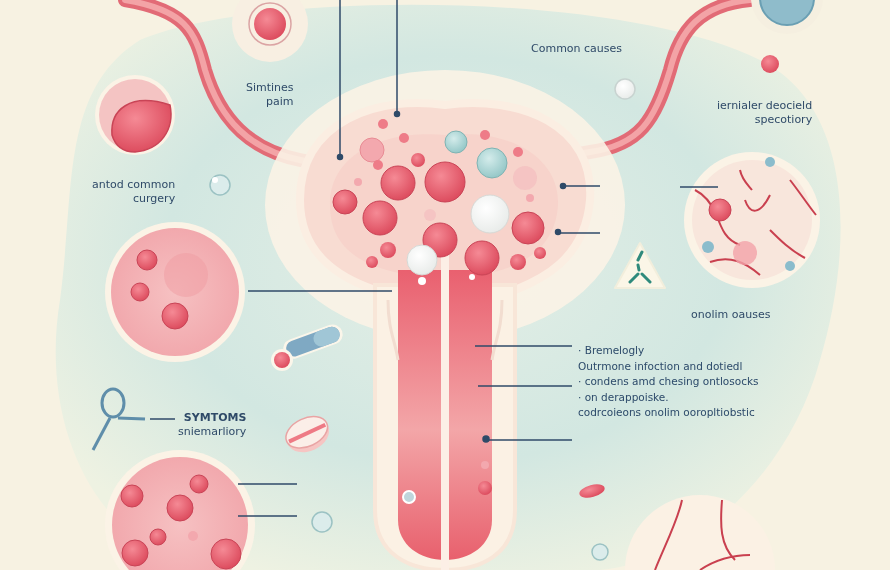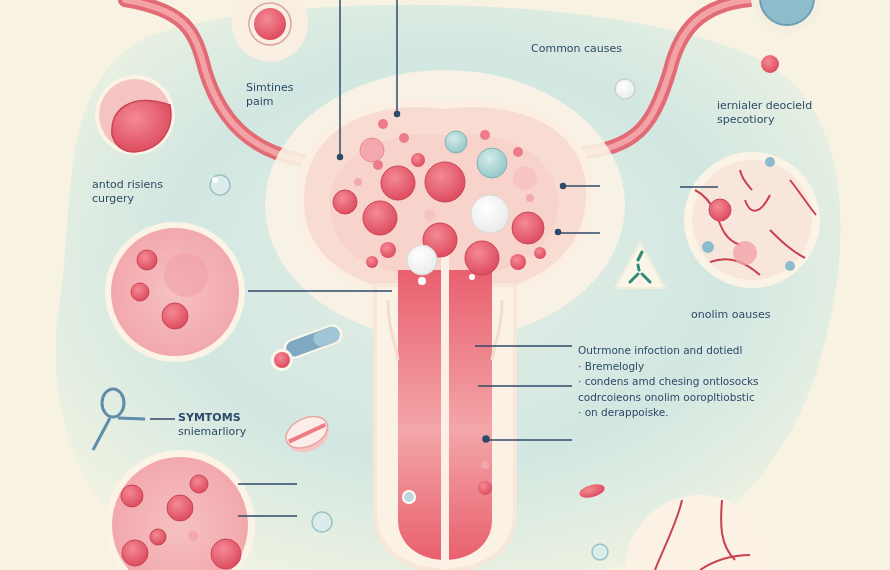--- a/index.html
+++ b/index.html
@@ -1,19 +1,19 @@
 <!DOCTYPE html>
 <html><head>
 <meta charset="utf-8">
 <style>
   html,body{margin:0;padding:0;}
   body{width:890px;height:570px;overflow:hidden;position:relative;background:#f7f2e2;font-family:"DejaVu Sans","Liberation Sans",sans-serif;}
   #stage{position:absolute;left:0;top:0;width:760px;height:570px;}
   .lbl{position:absolute;color:#2f4a68;font-size:11px;line-height:14px;white-space:nowrap;}
-  .lbl.c{text-align:left;}
+  .lbl.c{text-align:right;}
   .warn{position:absolute;left:578px;top:343px;color:#2c4a6a;font-size:10.5px;line-height:15.5px;}
   .warn .title{font-weight:bold;font-size:12px;letter-spacing:.5px;color:#2a4a70;}
   .warn .row{white-space:nowrap;}
   .bold{font-weight:bold;}
 </style>
 </head>
 <body>
 
 <div id="stage">
 <svg width="890" height="570" viewBox="0 0 890 570" xmlns="http://www.w3.org/2000/svg">
@@ -220,33 +220,33 @@
     <div>Simtines</div>
     <div>paim</div>
   </div>
 
   <div class="lbl c" style="left:717px;top:99px;">
     <div>iernialer deocield</div>
     <div>specotiory</div>
   </div>
 
   <div class="lbl c" style="left:92px;top:178px;">
-    <div>antod risiens</div>
+    <div>antod common</div>
     <div>curgery</div>
   </div>
 
   <div class="lbl" style="left:691px;top:308px;">onolim oauses</div>
 
   <div class="lbl c" style="left:178px;top:411px;">
     <div class="bold">SYMTOMS</div>
     <div>sniemarliory</div>
   </div>
 
   <div class="lbl" style="left:293px;top:547px;margin-top:24px;">infoctions</div>
 
   <div class="warn">
+    <div class="row">· Bremelogly</div>
     <div class="row">Outrmone infoction and dotiedl</div>
-    <div class="row">· Bremelogly</div>
     <div class="row">· condens amd chesing ontlosocks</div>
+    <div class="row">· on derappoiske.</div>
     <div class="row">codrcoieons onolim ooropltiobstic</div>
-    <div class="row">· on derappoiske.</div>
   </div>
 </div>
 
 </body></html>

